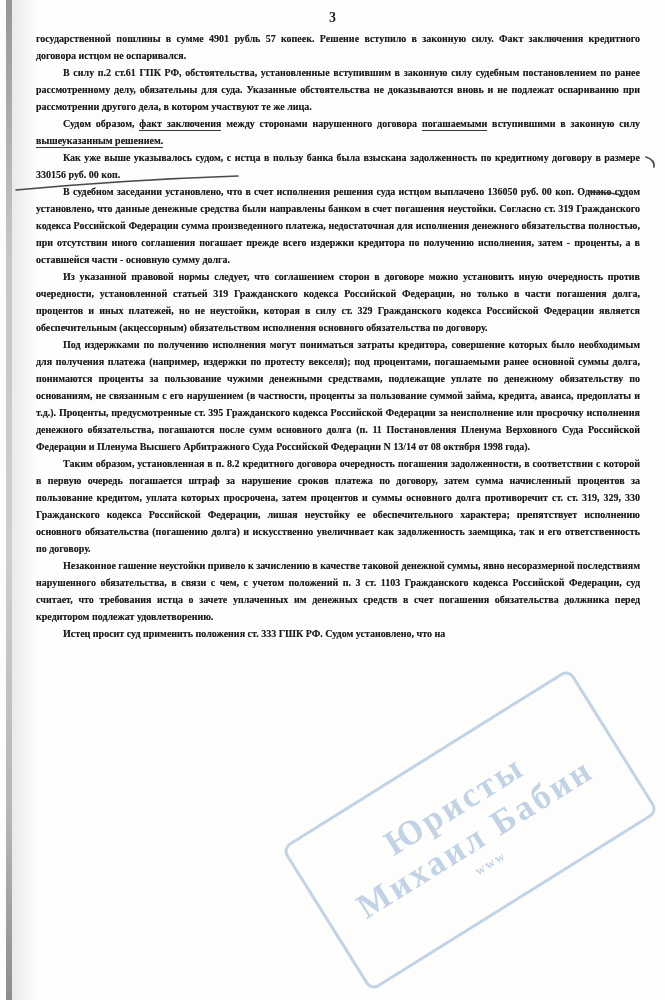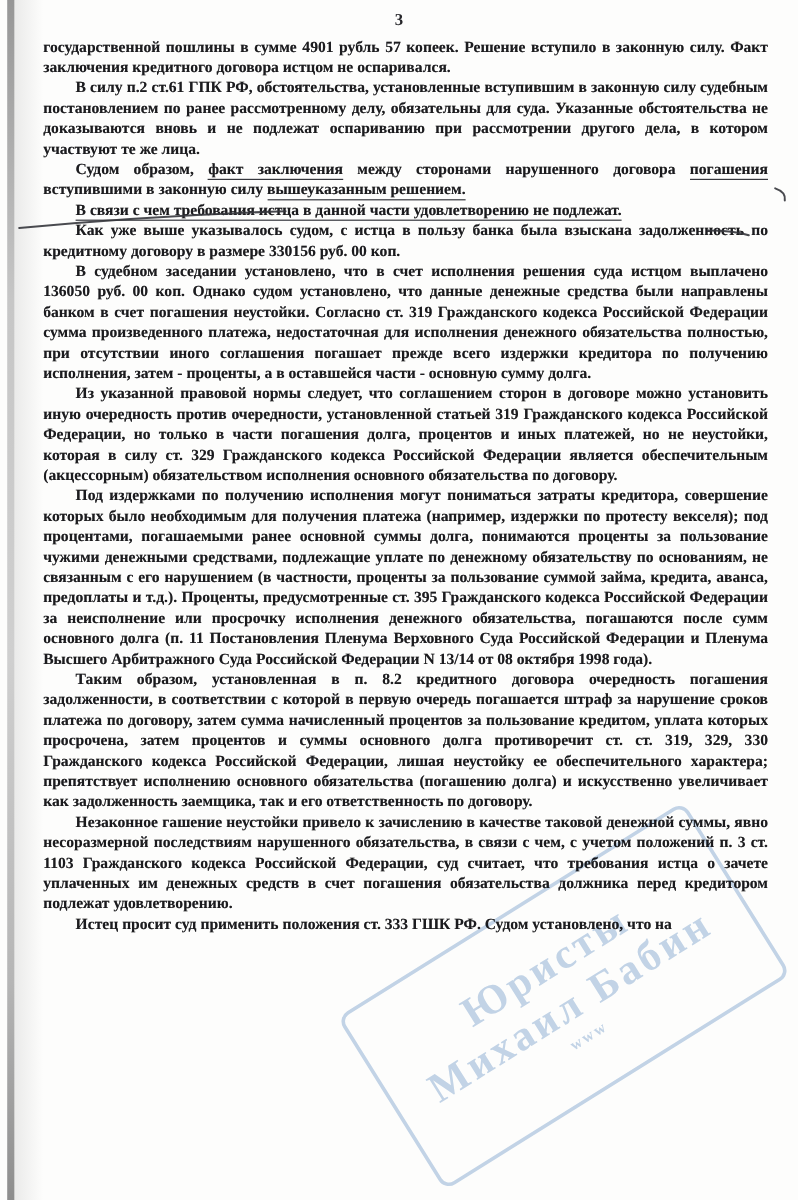--- a/index.html
+++ b/index.html
@@ -21,21 +21,21 @@
   .scan-soft{
     position:absolute;left:12px;top:0;bottom:0;width:24px;z-index:1;
     background:linear-gradient(90deg,rgba(185,185,185,.28),rgba(255,255,255,0));
   }
   .page-num{
     position:absolute;top:10px;left:0;right:0;z-index:3;
     text-align:center;font-size:14px;font-weight:bold;color:#26262a;
   }
   .text-block{
     position:absolute;left:36px;right:25px;top:30px;z-index:3;
-    font-size:13px;line-height:17px;font-weight:bold;color:#1c1c1f;
+    font-size:10px;line-height:17px;font-weight:bold;color:#1c1c1f;
     text-align:justify;
     text-shadow:0 0 .5px rgba(25,25,28,.5);
   }
   .para{margin:0;padding:0;}
   .para.indent{text-indent:27px;}
   .pen-underline{border-bottom:1.8px solid #35363c;padding-bottom:.5px;}
   
   .watermark{
     position:absolute;left:300px;top:745px;width:340px;height:170px;z-index:5;
     transform:rotate(-32deg);
@@ -68,22 +68,21 @@
     <div class="wm-border">
       <div class="wm-line-big">Юристы</div>
       <div class="wm-line-big">Михаил Бабин</div>
       <div class="wm-line-small">www</div>
     </div>
   </div>
 
   <div class="text-block">
       <p class="para"><span>государственной пошлины в сумме 4901 рубль 57 копеек. Решение вступило в законную силу. Факт заключения кредитного договора истцом не оспаривался.</span></p>
       <p class="para indent"><span>В силу п.2 ст.61 ГПК РФ, обстоятельства, установленные вступившим в законную силу судебным постановлением по ранее рассмотренному делу, обязательны для суда. Указанные обстоятельства не доказываются вновь и не подлежат оспариванию при рассмотрении другого дела, в котором участвуют те же лица.</span></p>
-      <p class="para indent"><span>Судом образом, </span><span class="pen-underline">факт заключения</span><span> между сторонами нарушенного договора </span><span class="pen-underline">погашения</span><span> вступившими в законную силу </span><span class="pen-underline">вышеуказанным решением.</span></p>
-      <p class="para indent"><span class="pen-underline">В связи с чем требования истца в данной части удовлетворению не подлежат.</span></p>
+      <p class="para indent"><span>Судом образом, </span><span class="pen-underline">факт заключения</span><span> между сторонами нарушенного договора </span><span class="pen-underline">погашаемыми</span><span> вступившими в законную силу </span><span class="pen-underline">вышеуказанным решением.</span></p>
       <p class="para indent"><span>Как уже выше указывалось судом, с истца в пользу банка была взыскана задолженность по кредитному договору в размере 330156 руб. 00 коп.</span></p>
       <p class="para indent"><span>В судебном заседании установлено, что в счет исполнения решения суда истцом выплачено 136050 руб. 00 коп. Однако судом установлено, что данные денежные средства были направлены банком в счет погашения неустойки. Согласно ст. 319 Гражданского кодекса Российской Федерации сумма произведенного платежа, недостаточная для исполнения денежного обязательства полностью, при отсутствии иного соглашения погашает прежде всего издержки кредитора по получению исполнения, затем - проценты, а в оставшейся части - основную сумму долга.</span></p>
       <p class="para indent"><span>Из указанной правовой нормы следует, что соглашением сторон в договоре можно установить иную очередность против очередности, установленной статьей 319 Гражданского кодекса Российской Федерации, но только в части погашения долга, процентов и иных платежей, но не неустойки, которая в силу ст. 329 Гражданского кодекса Российской Федерации является обеспечительным (акцессорным) обязательством исполнения основного обязательства по договору.</span></p>
       <p class="para indent"><span>Под издержками по получению исполнения могут пониматься затраты кредитора, совершение которых было необходимым для получения платежа (например, издержки по протесту векселя); под процентами, погашаемыми ранее основной суммы долга, понимаются проценты за пользование чужими денежными средствами, подлежащие уплате по денежному обязательству по основаниям, не связанным с его нарушением (в частности, проценты за пользование суммой займа, кредита, аванса, предоплаты и т.д.). Проценты, предусмотренные ст. 395 Гражданского кодекса Российской Федерации за неисполнение или просрочку исполнения денежного обязательства, погашаются после сумм основного долга (п. 11 Постановления Пленума Верховного Суда Российской Федерации и Пленума Высшего Арбитражного Суда Российской Федерации N 13/14 от 08 октября 1998 года).</span></p>
       <p class="para indent"><span>Таким образом, установленная в п. 8.2 кредитного договора очередность погашения задолженности, в соответствии с которой в первую очередь погашается штраф за нарушение сроков платежа по договору, затем сумма начисленный процентов за пользование кредитом, уплата которых просрочена, затем процентов и суммы основного долга противоречит ст. ст. 319, 329, 330 Гражданского кодекса Российской Федерации, лишая неустойку ее обеспечительного характера; препятствует исполнению основного обязательства (погашению долга) и искусственно увеличивает как задолженность заемщика, так и его ответственность по договору.</span></p>
       <p class="para indent"><span>Незаконное гашение неустойки привело к зачислению в качестве таковой денежной суммы, явно несоразмерной последствиям нарушенного обязательства, в связи с чем, с учетом положений п. 3 ст. 1103 Гражданского кодекса Российской Федерации, суд считает, что требования истца о зачете уплаченных им денежных средств в счет погашения обязательства должника перед кредитором подлежат удовлетворению.</span></p>
       <p class="para indent"><span>Истец просит суд применить положения ст. 333 ГШК РФ. Судом установлено, что на</span></p>
     </div>
 
   <svg class="pen" width="665" height="1000" viewBox="0 0 665 1000">

